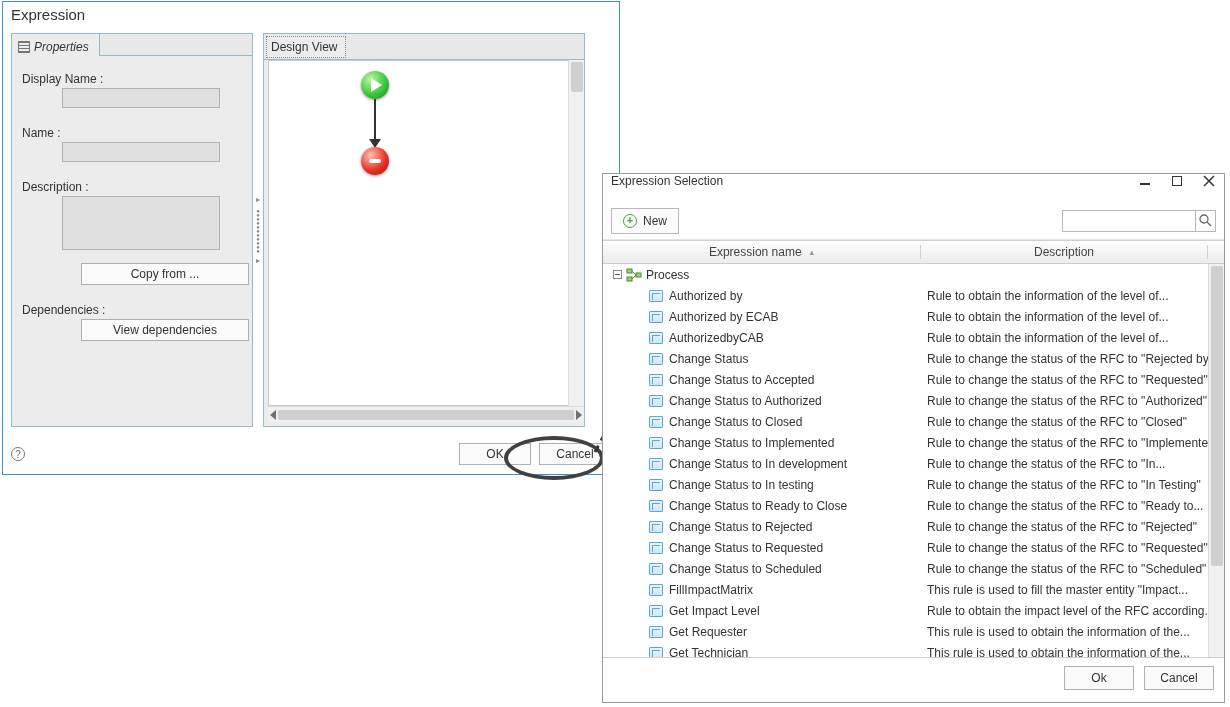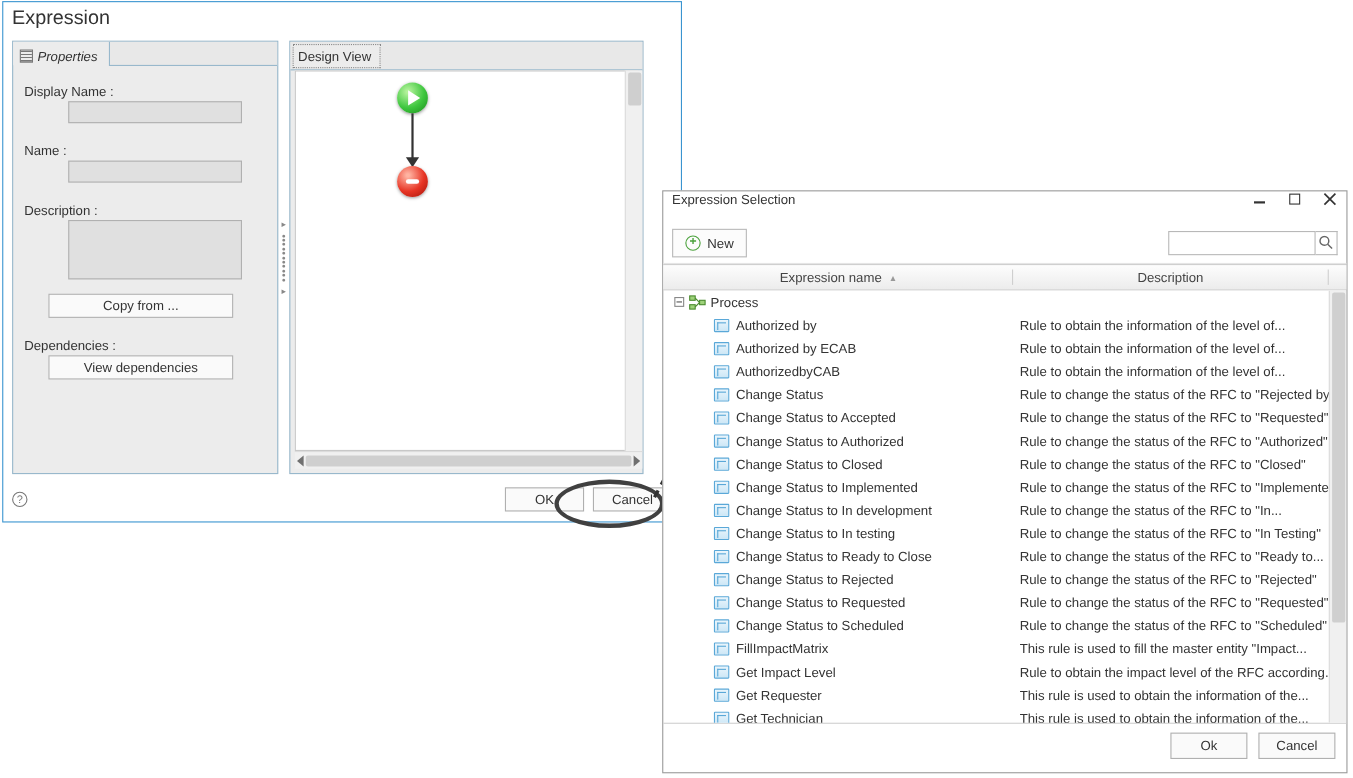--- a/index.html
+++ b/index.html
@@ -3,33 +3,33 @@
 <meta charset="utf-8">
 <style>
   * { box-sizing: border-box; font-family: "Segoe UI", Tahoma, sans-serif; font-size: 12px; }
   body { margin: 0; padding: 0; background: #fff; width: 1230px; height: 707px; position: relative; color: #333; }
   
   
   .expr-dialog {
     position: absolute; left: 2px; top: 1px; width: 618px; height: 474px;
     border: 1px solid #3a94d0; background: #fff;
   }
-  .expr-title { padding: 4px 8px; font-size: 18px; color: #333; }
+  .expr-title { padding: 4px 8px; font-size: 15px; color: #333; }
   .expr-body { display: flex; padding: 6px 8px 2px 8px; gap: 0; }
   .panel-border { border: 1px solid #98b8cc; background: #ececec; }
   .left-panel { width: 242px; height: 394px; position: relative; }
   .tab-strip { height: 22px; background: #e8e8e8; display: flex; border-bottom: 1px solid #98b8cc; font-style: italic; }
   .tab-on { height: 22px; padding: 3px 10px 0 6px; background: #ececec; border-right: 1px solid #98b8cc; display: flex; align-items: center; gap: 4px; }
   .tab-on2 { height: 22px; padding: 3px 8px 0 4px; background: #ececec; border: 1px dotted #888; display: inline-flex; margin:2px 0 0 2px;}
   .prop-content { padding: 12px 10px; }
   .field-label { margin: 4px 0 2px 0; color: #333; }
   .text-input { width: 158px; height: 20px; background: #e0e0e0; border: 1px solid #b0b0b0; margin-left: 40px; }
   .textarea { width: 158px; height: 54px; background: #e0e0e0; border: 1px solid #b0b0b0; margin-left: 40px; resize: none; }
   .btn { background: #fafafa; border: 1px solid #b0b0b0; height: 22px; text-align: center; cursor: default; display:flex; align-items:center; justify-content:center;}
-  .btn-wide { width: 168px; margin: 10px 0 0 22px; }
+  .btn-wide { width: 168px; margin: 10px 0 0 59px; }
   .splitter { width: 10px; display:flex; flex-direction:column; justify-content:center; align-items:center; }
   .right-panel { width: 322px; height: 394px; position: relative; background:#ececec; }
   .design-canvas { position:absolute; top:26px; left:4px; right:4px; bottom:20px; background:#fff; border:1px solid #c8c8c8; }
   .vscroll { position:absolute; top:26px; right:0; width:16px; bottom:20px; background:#f0f0f0; border-left:1px solid #dcdcdc;}
   .hscroll { position:absolute; left:4px; right:0; bottom:4px; height:16px; background:#f0f0f0; border-top:1px solid #dcdcdc; display:flex; justify-content:space-between; align-items:center; padding:0 2px;}
   .tri { width:0;height:0;border-top:5px solid transparent;border-bottom:5px solid transparent;}
   .tri-l{border-right:6px solid #707070;}
   .tri-r{border-left:6px solid #707070;}
   .dlg-footer { position:absolute; bottom:6px; left:8px; right:8px; height:28px; display:flex; align-items:center; justify-content:space-between;}
   .help-circle { width:14px; height:14px; border:1.3px solid #777; border-radius:50%; display:flex; align-items:center; justify-content:center; font-size:10px; color:#777;}

